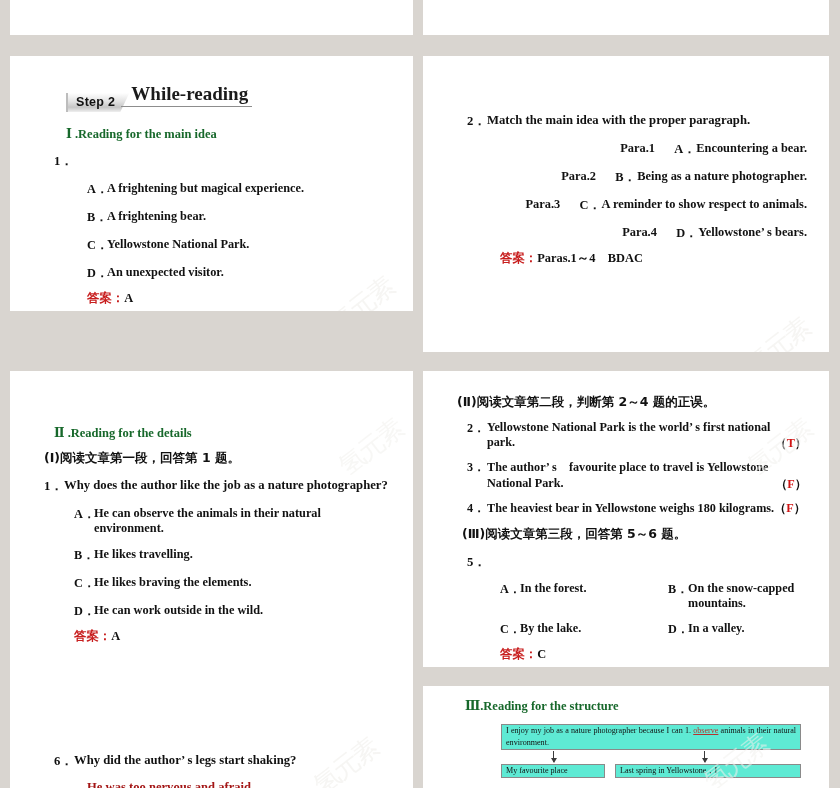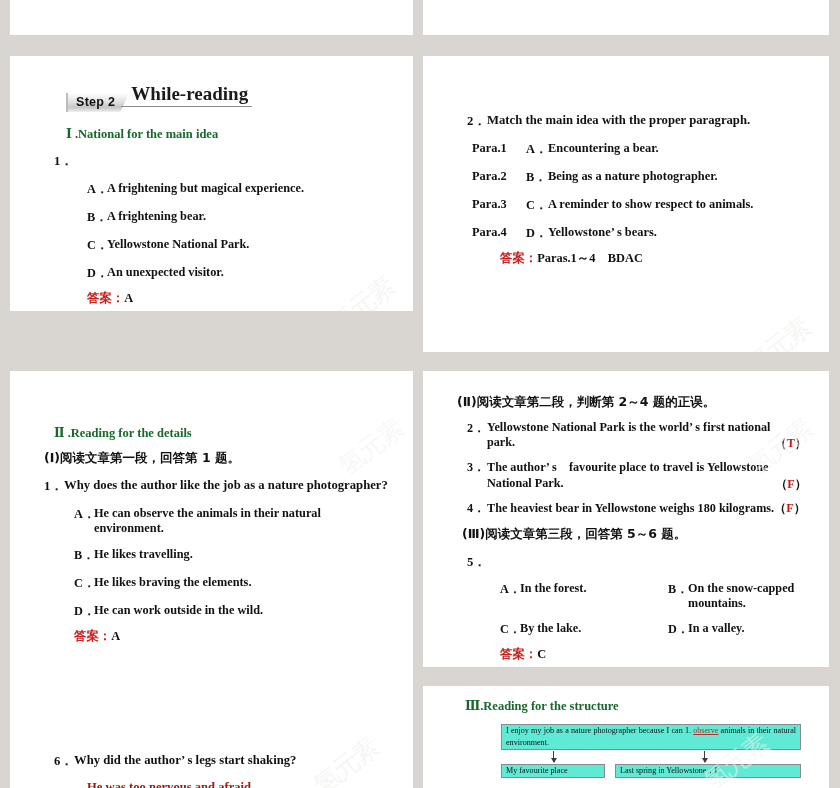--- a/index.html
+++ b/index.html
@@ -145,22 +145,23 @@
     margin: 8px 0 0 55px;
     color: #111;
   }
   .ans .k { color: #c81f1f; font-family: "DejaVu Sans", sans-serif; }
 
   
   .match-row {
     font-size: 12.4px;
     font-weight: bold;
     color: #111;
-    margin: 11px 0 0 27px;
-    display: flex;
+    margin: 11px 0 0 55px;
+    display: flex;
+    justify-content: flex-end;
   }
   .match-row .para { width: 54px; flex: none; }
   .match-row .lt { width: 22px; flex: none; }
 
   
   .tf {
     font-size: 12.2px;
     font-weight: bold;
     color: #111;
     margin: 9px 0 0 22px;
@@ -245,21 +246,21 @@
 
   <div class="slide s-mid1-l">
     <div class="pad">
       <div class="step-row">
         <div class="step-badge">Step 2</div>
         <div class="step-title-wrap">
           <span class="step-title">While-reading</span>
         </div>
       </div>
 
-      <div class="gh">Ⅰ .National for the main idea</div>
+      <div class="gh">Ⅰ .Reading for the main idea</div>
 
       <div class="q">
         <span class="num">1．</span>
       </div>
 
       <div class="opt">
         <span class="lt">A．</span>
         <span>A frightening but magical experience.</span>
       </div>
       <div class="opt">

